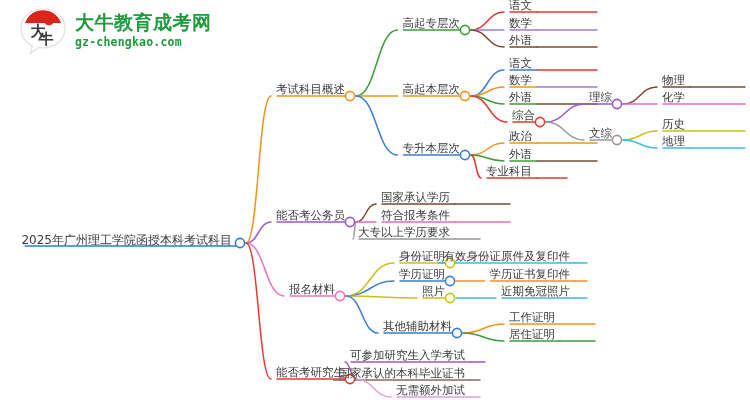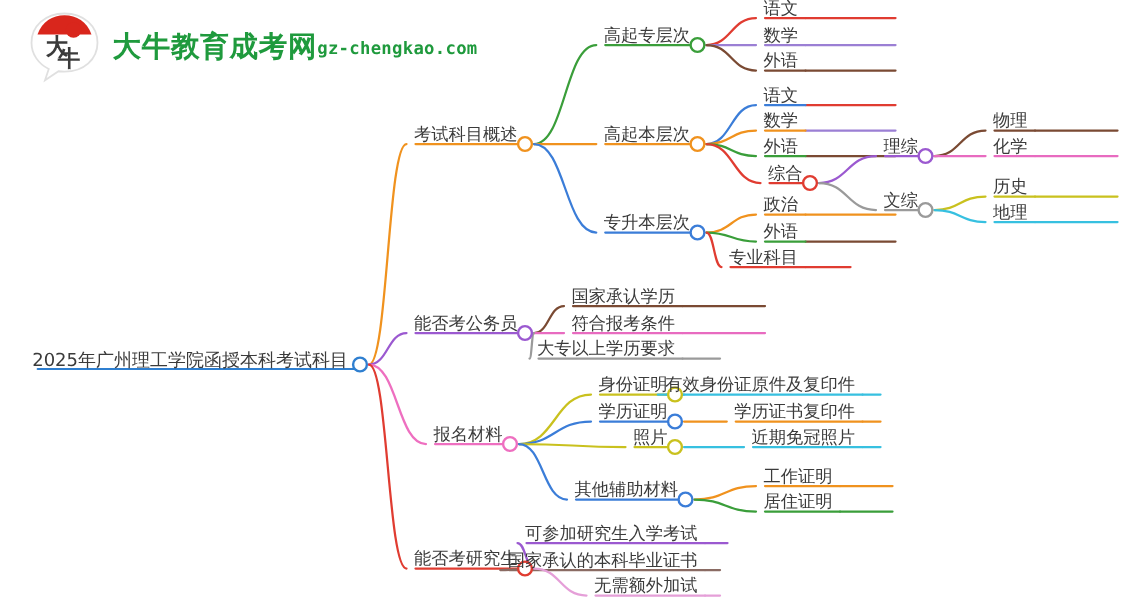--- a/index.html
+++ b/index.html
@@ -13,21 +13,21 @@
   #stage{position:absolute;left:0;top:0;width:750px;height:410px;}
   svg#map{position:absolute;left:0;top:0;width:750px;height:410px;}
   .brand{
     position:absolute;left:18px;top:6px;
     display:flex;align-items:center;gap:7px;
     z-index:5;
   }
   .brand-mark{
     position:relative;width:50px;height:50px;flex:0 0 50px;
   }
-  .brand-text{display:flex;line-height:1;}
+  .brand-text{display:flex;flex-direction:column;line-height:1;}
   .brand-title{
     font-size:19px;font-weight:bold;color:#1f9a3d;letter-spacing:0.5px;
     font-family:"DejaVu Sans","Liberation Sans",sans-serif;
   }
   .brand-url{
     font-size:11.5px;font-weight:bold;color:#1f9a3d;margin-top:5px;letter-spacing:0.2px;
     font-family:"DejaVu Sans Mono","Liberation Mono",monospace;
   }
   .node-label{
     font-size:11.5px;

